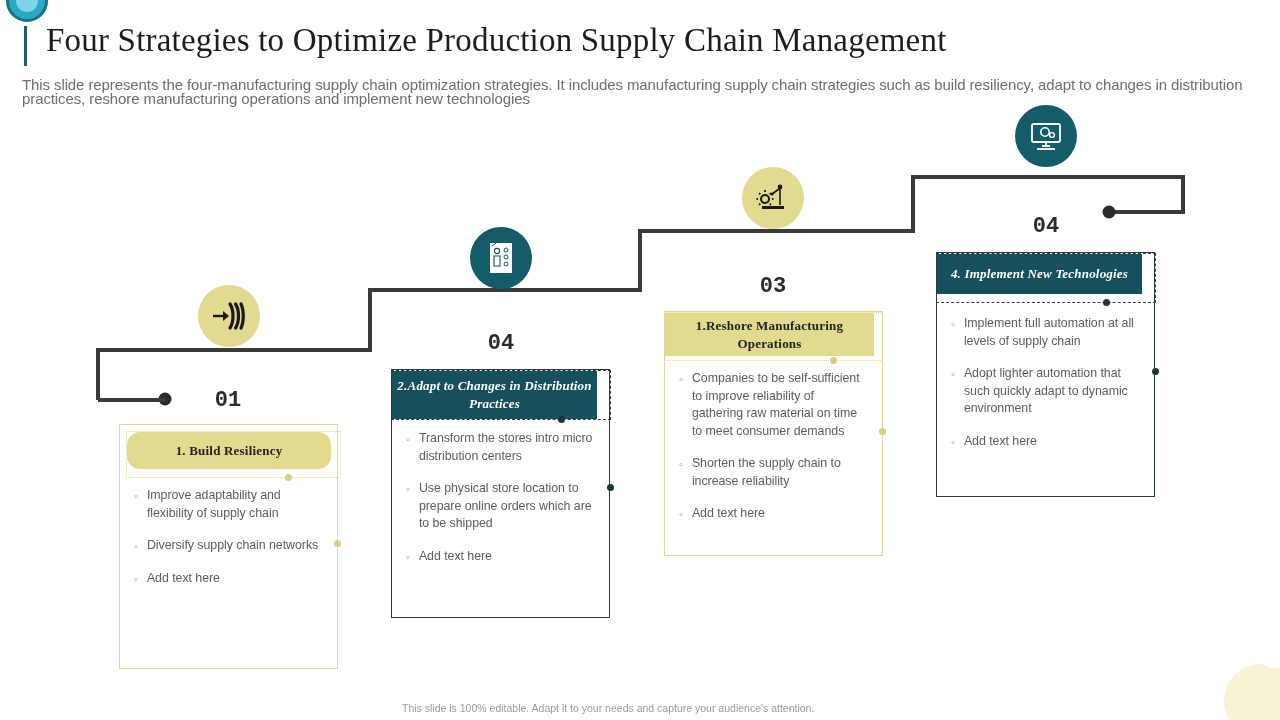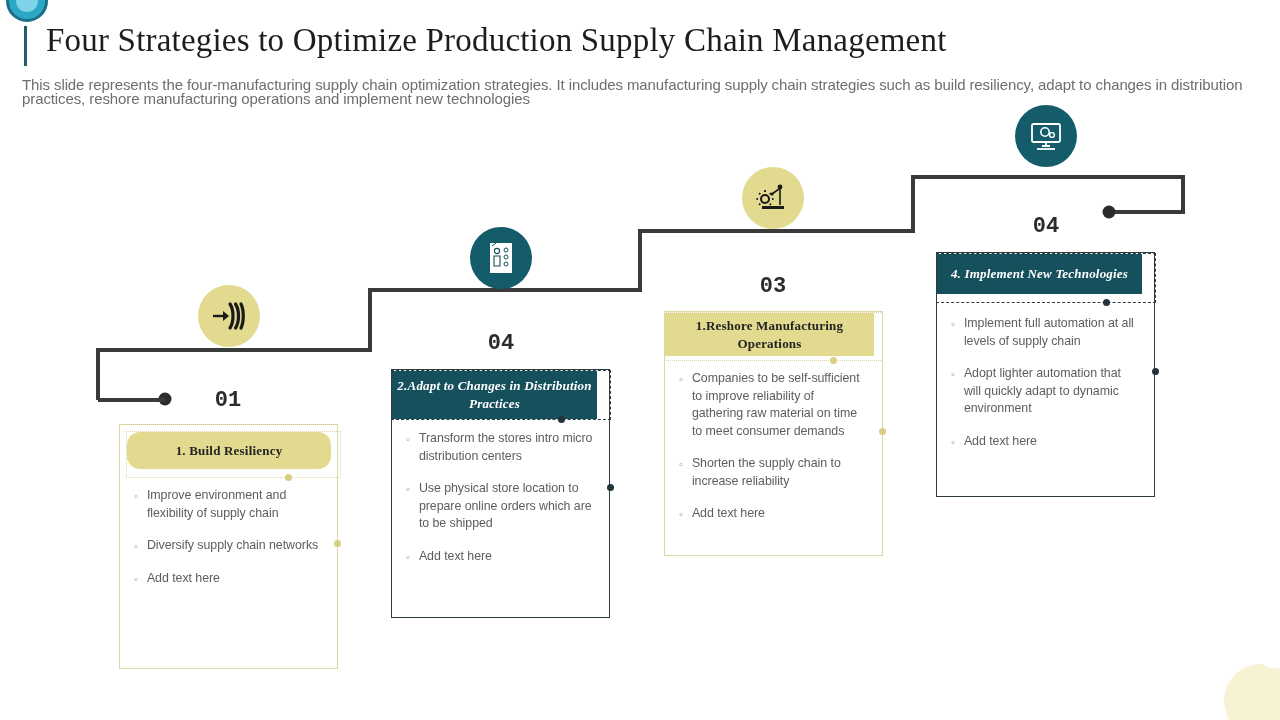--- a/index.html
+++ b/index.html
@@ -161,21 +161,21 @@
 
   <div class="step-num" style="left:198px;top:388px;">01</div>
   <div class="step-num" style="left:471px;top:331px;">04</div>
   <div class="step-num" style="left:743px;top:274px;">03</div>
   <div class="step-num" style="left:1016px;top:214px;">04</div>
 
   <div class="card gold-card" style="left:119px;top:424px;width:219px;height:245px;">
     <div class="bullets" style="top:62px;">
       <div class="bullet">
         <span class="mark">◦</span>
-        <span class="txt">Improve  environment and flexibility  of supply chain</span>
+        <span class="txt">Improve  adaptability and flexibility  of supply chain</span>
       </div>
       <div class="bullet">
         <span class="mark">◦</span>
         <span class="txt">Diversify supply chain networks</span>
       </div>
       <div class="bullet">
         <span class="mark">◦</span>
         <span class="txt">Add text here</span>
       </div>
     </div>
@@ -231,28 +231,29 @@
   <div class="dot gold" style="left:879px;top:428px;width:7px;height:7px;"></div>
 
   <div class="card teal-card" style="left:936px;top:252px;width:219px;height:245px;">
     <div class="bullets" style="top:62px;">
       <div class="bullet">
         <span class="mark">◦</span>
         <span class="txt">Implement full automation at all levels of supply chain</span>
       </div>
       <div class="bullet">
         <span class="mark">◦</span>
-        <span class="txt">Adopt lighter automation that will quickly adapt to dynamic environment</span>
+        <span class="txt">Adopt lighter automation that such quickly adapt to dynamic environment</span>
       </div>
       <div class="bullet">
         <span class="mark">◦</span>
         <span class="txt">Add text here</span>
       </div>
     </div>
   </div>
   <div class="hdr-wrap dashed" style="left:936px;top:253px;width:220px;height:50px;">
     <div class="hdr teal" style="width:205px;height:40px;">4. Implement New Technologies</div>
   </div>
   <div class="dot teal" style="left:1103px;top:299px;width:7px;height:7px;"></div>
   <div class="dot teal" style="left:1152px;top:368px;width:7px;height:7px;"></div>
 
+  <div class="footer">This slide is 100% editable. Adapt it to your needs and capture your audience's attention.</div>
 
 </div>
 
 </body></html>

